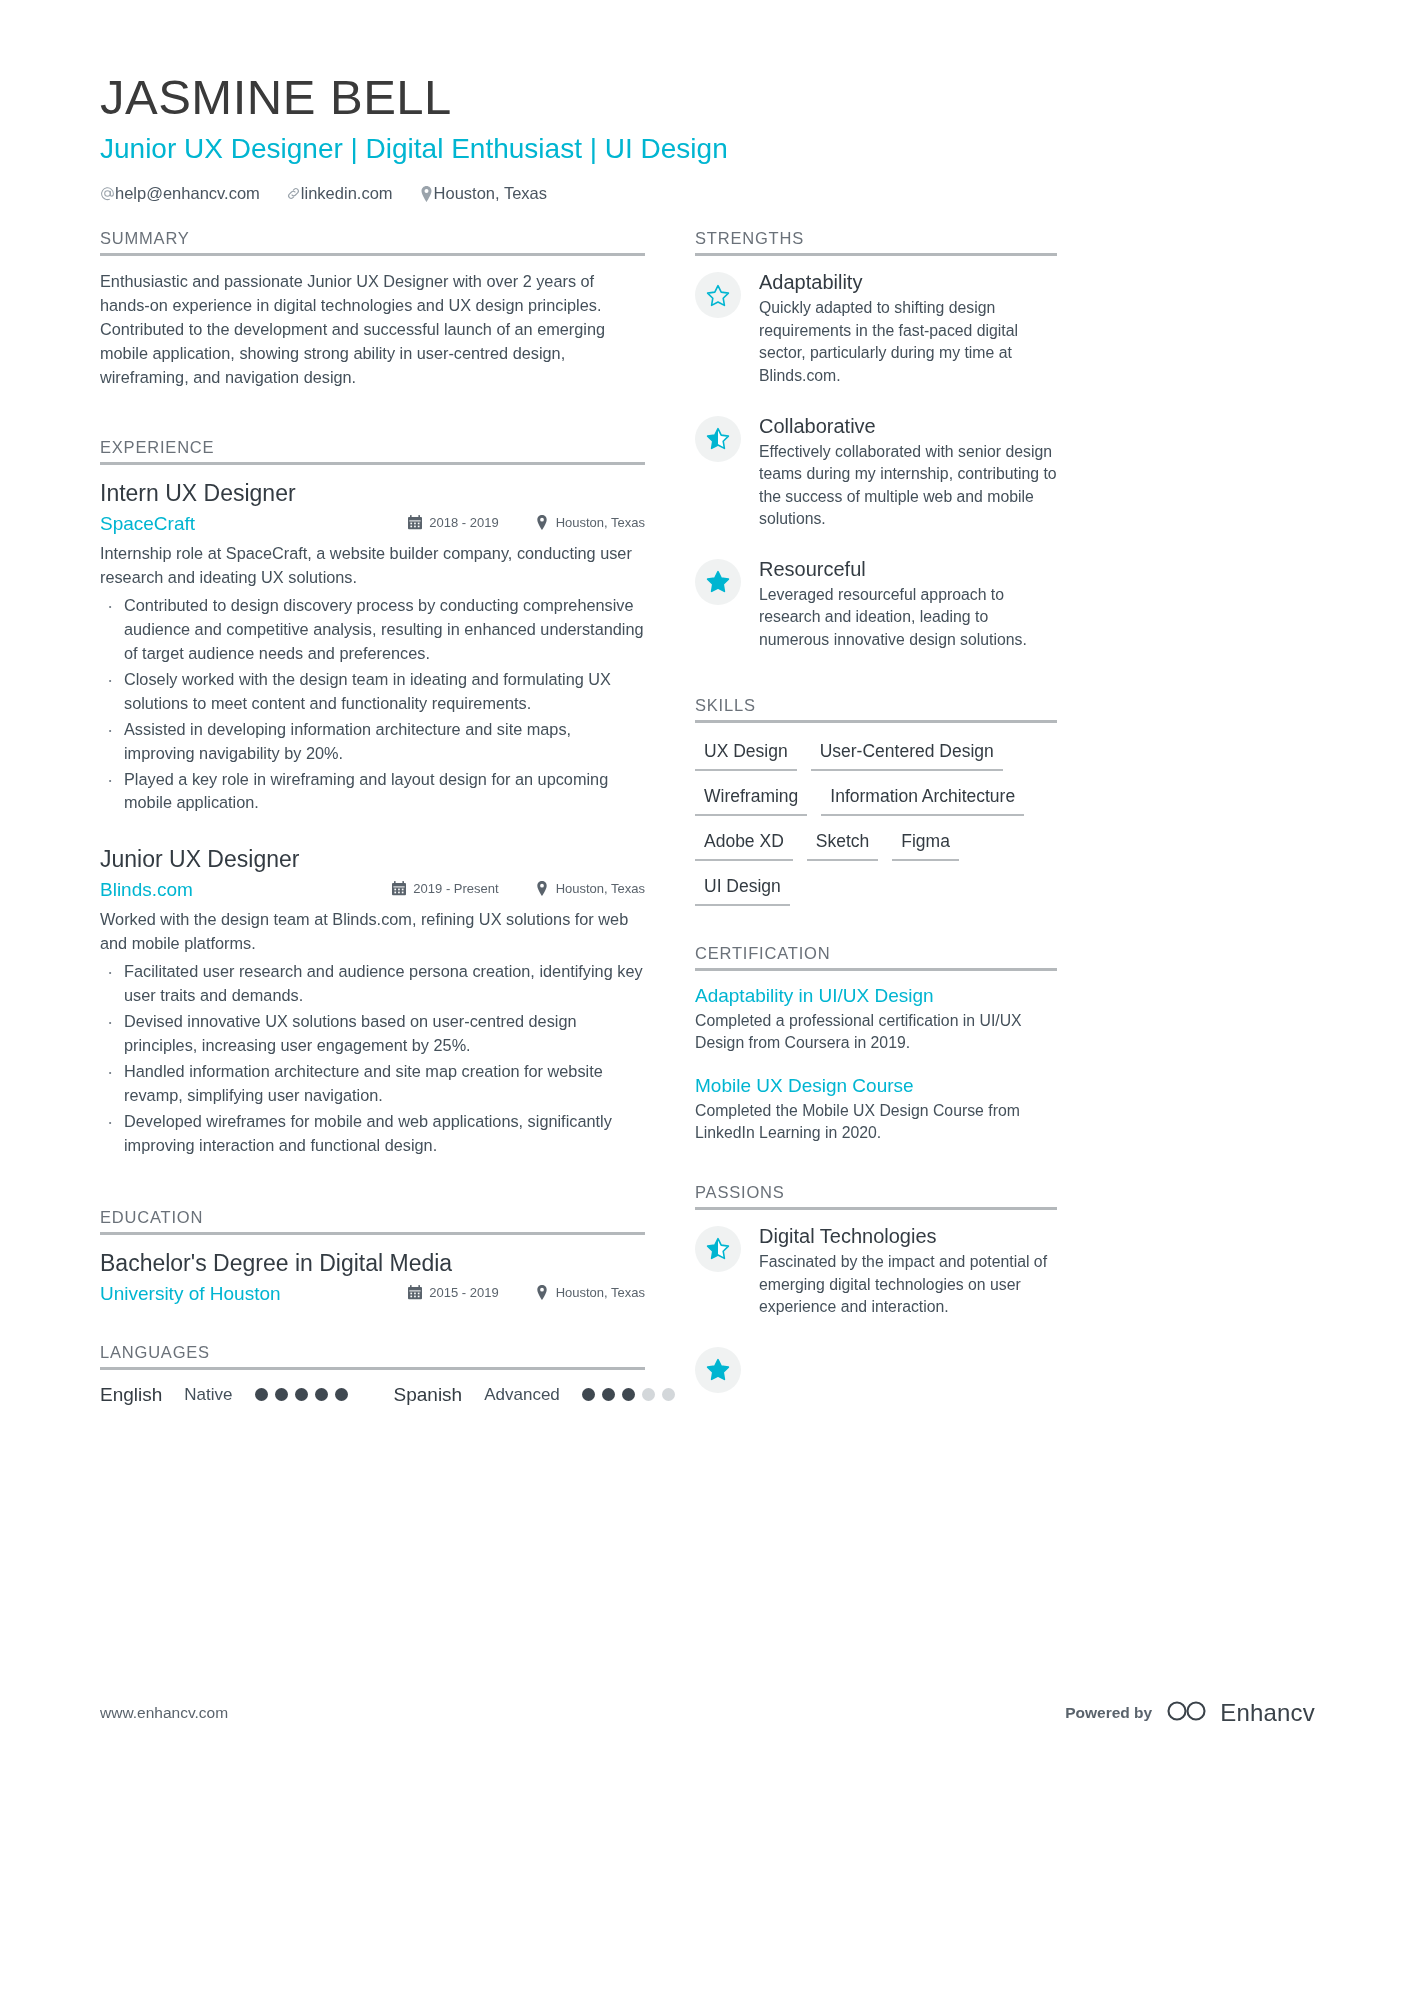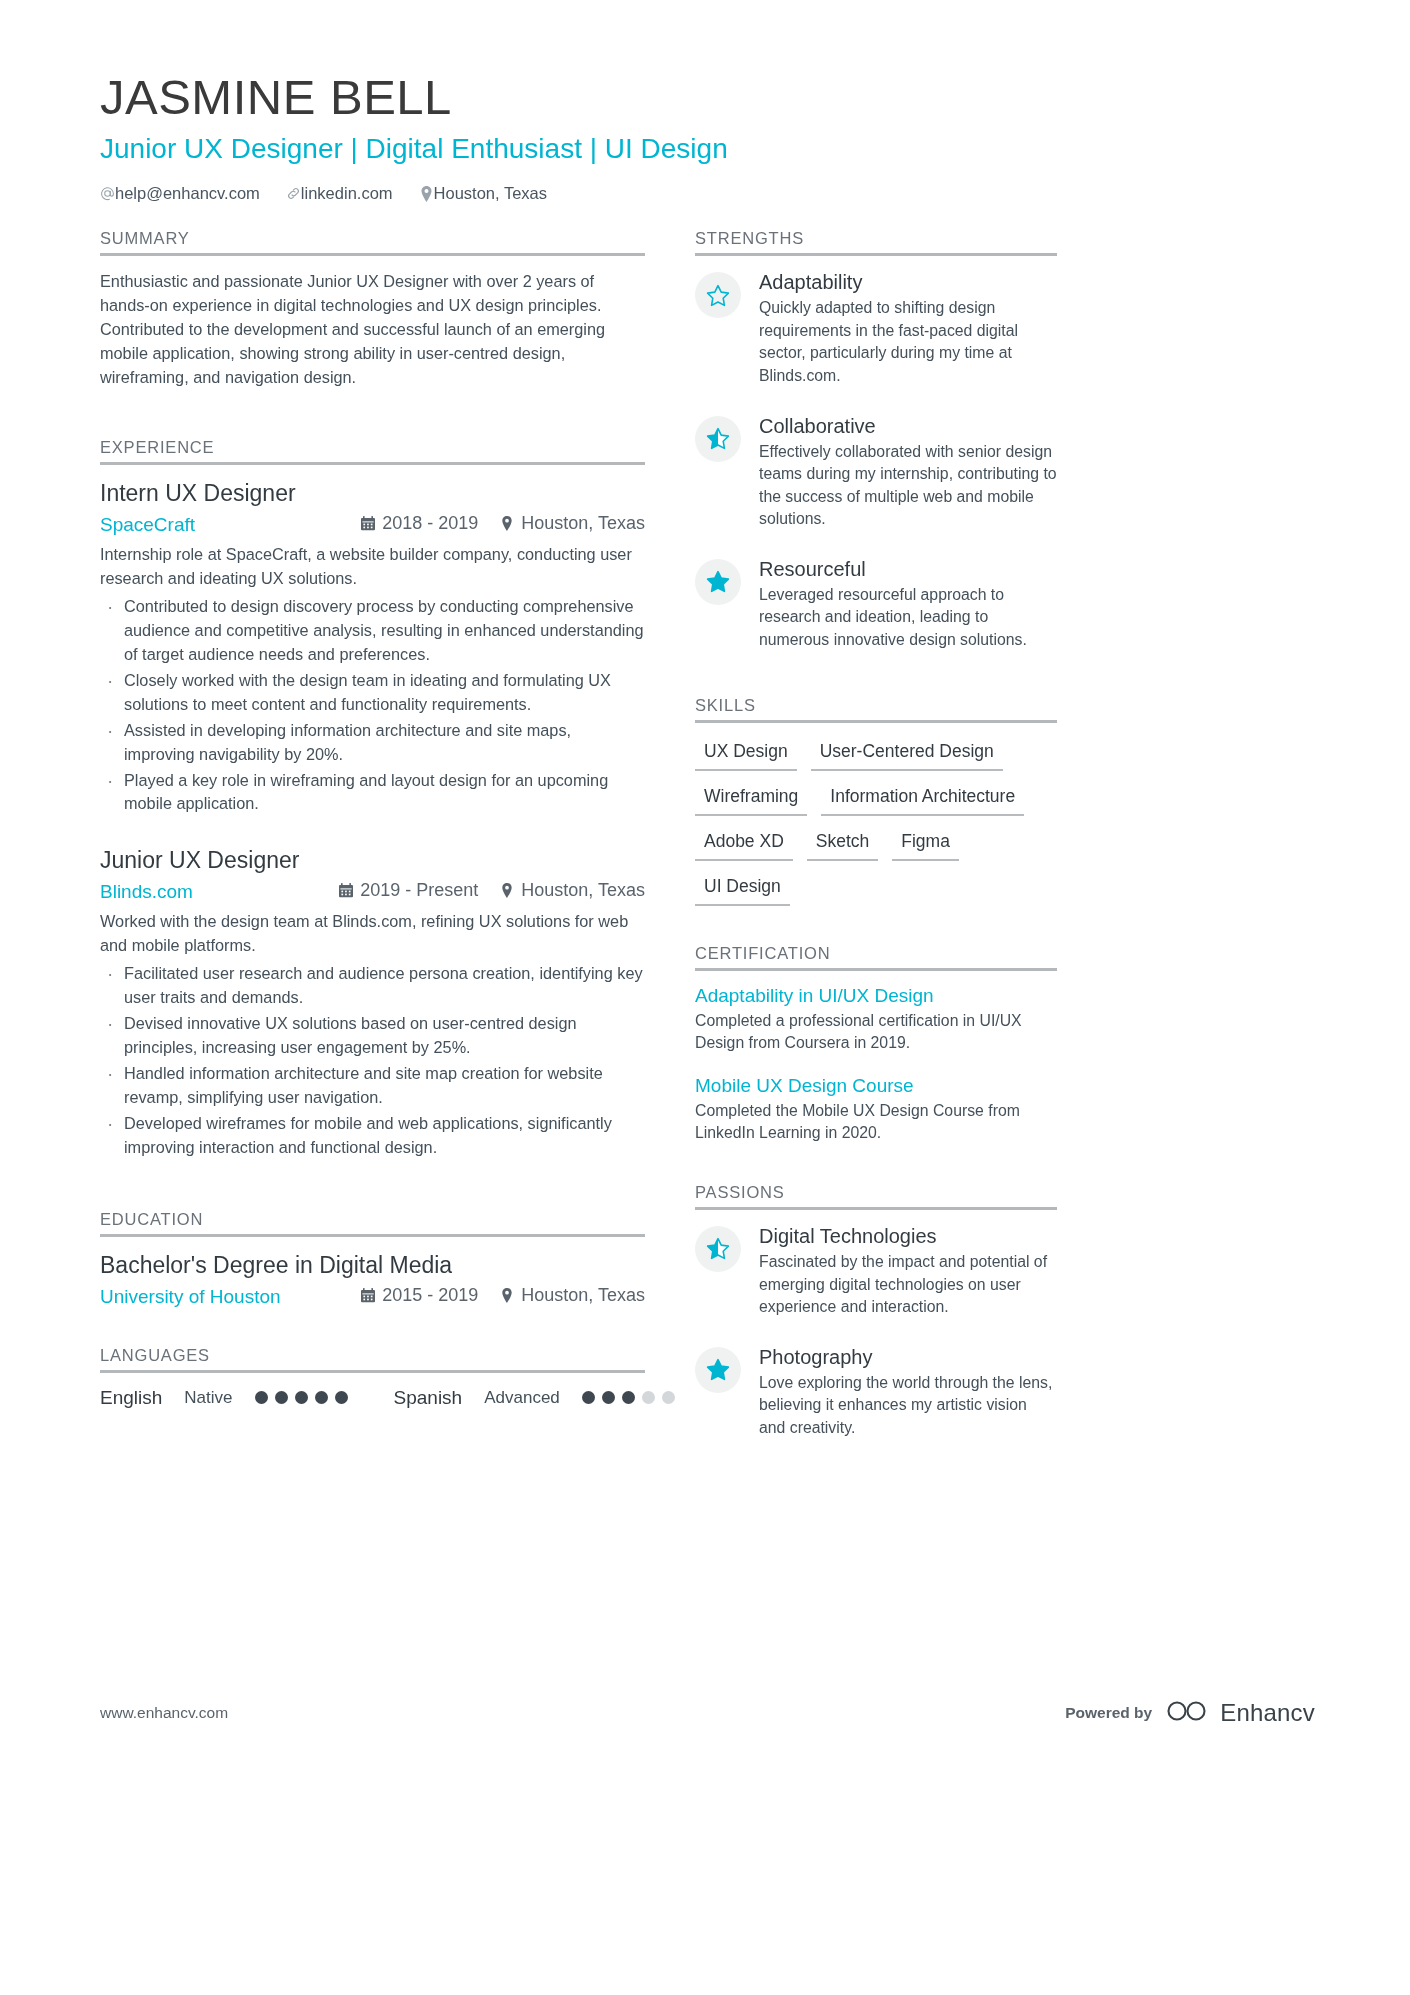--- a/index.html
+++ b/index.html
@@ -102,22 +102,22 @@
     margin-bottom: 7px;
   }
   .entry-org {
     font-size: 19px;
     color: #00b5d1;
     font-weight: 400;
   }
   .meta-right {
     display: flex;
     align-items: center;
-    gap: 22px;
-    font-size: 18px;
+    gap: 36px;
+    font-size: 13px;
     color: #5a636c;
     text-align: right;
   }
   .meta-item { display: flex; align-items: center; gap: 7px; }
   .meta-item .ico { width: 14px; height: 15px; display: inline-flex; align-items:center; justify-content:center; color:#5a636c; }
   .entry-desc {
     font-size: 16.3px;
     line-height: 1.47;
     color: #44505a;
     margin-bottom: 4px;
@@ -569,24 +569,20 @@
             <span class="star-desc" style="display:block">Fascinated by the impact and potential of emerging digital technologies on user experience and interaction.</span>
           </span>
         </div>
 
         <div class="star-item">
           <span class="star-badge">
             <svg width="24" height="23" viewBox="0 0 24 23">
               <path d="M12 1.6l3.2 6.5 7.2 1-5.2 5.1 1.2 7.2L12 18l-6.4 3.4 1.2-7.2L1.6 9.1l7.2-1z" fill="#00b5d1" stroke="#00b5d1" stroke-width="1.6" stroke-linejoin="round"></path>
             </svg>
           </span>
-          <span class="star-body">
-            <span class="star-title" style="display:block">Photography</span>
-            <span class="star-desc" style="display:block">Love exploring the world through the lens, believing it enhances my artistic vision and creativity.</span>
-          </span>
         </div>
       </div>
 
     </div>
   </div>
 
   <div class="footer">
     <span class="footer-url">www.enhancv.com</span>
     <span class="powered">
       <span class="powered-by">Powered by</span>

